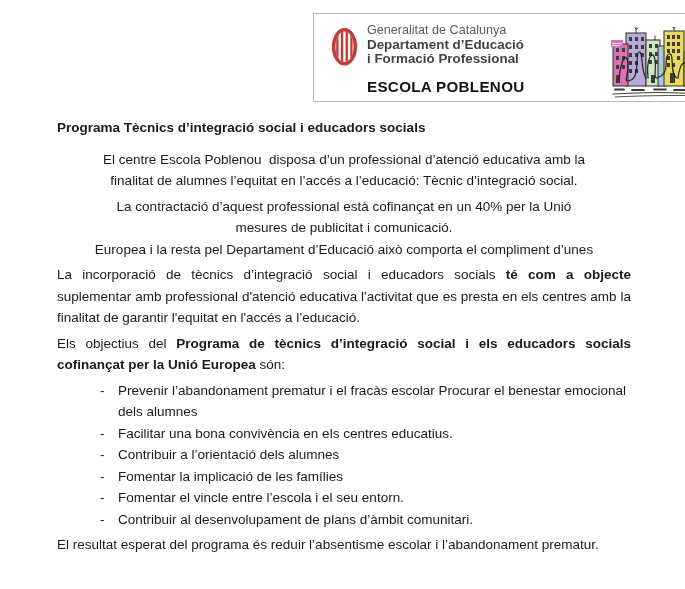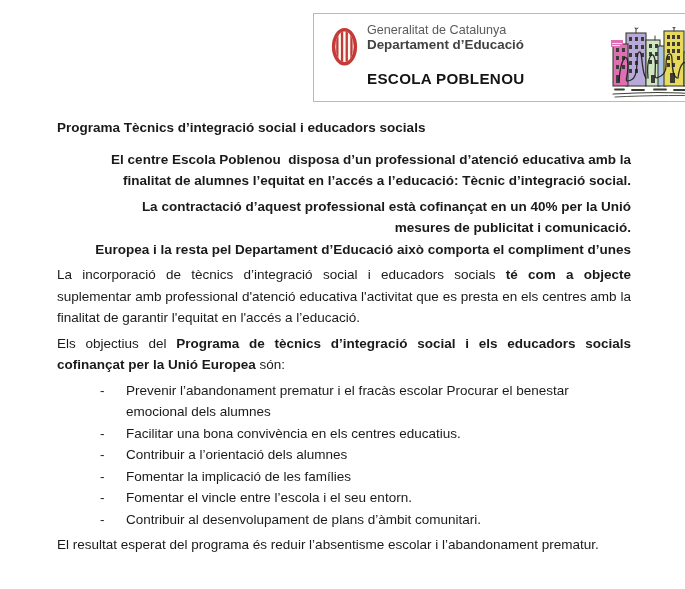--- a/index.html
+++ b/index.html
@@ -18,37 +18,37 @@
     width:432px;height:89px;
     border:1px solid var(--box-border,#b9b9b9);
     background:#fff;
     display:flex;align-items:flex-start;
     box-sizing:border-box;
   }
   .senyera{margin:13px 0 0 17px;flex:none;}
   .org-text{margin:10px 0 0 9px;flex:none;width:178px;}
   .org-line1{font-size:12.6px;line-height:13.5px;color:var(--logo-text-gray,#5a5b5d);}
   .org-line2,.org-line3{font-size:13.4px;line-height:14px;font-weight:bold;color:var(--logo-text-dark,#414244);}
-  .org-school{font-size:15.2px;line-height:17px;font-weight:bold;letter-spacing:.3px;color:#141414;margin-top:18px;}
+  .org-school{font-size:15.2px;line-height:17px;font-weight:bold;letter-spacing:.3px;color:#141414;margin-top:12px;}
   .illustration{margin:13px 5px 0 auto;flex:none;}
 
   
   .doc{
     position:absolute;left:57px;top:113px;width:574px;
     font-size:13.5px;line-height:21.5px;
   }
   .doc-title{font-weight:bold;margin:4px 0 10px 0;}
   .para{margin:0 0 4px 0;}
   .para.justify{text-align:justify;}
-  .para.left{text-align:right;font-weight:bold;}
+  .para.left{text-align:center;}
   .pline{white-space:pre-wrap;}
   .bullet-list{margin:0 0 4px 0;}
   .bullet-item{display:flex;}
   .bullet-item .marker{flex:none;width:18px;padding-left:43px;}
-  .bullet-item .btext{flex:1;margin-left:8px;}
+  .bullet-item .btext{flex:1;}
 </style>
 </head>
 <body>
 
 <div class="page">
 
   <div class="logo-box">
 
     <svg class="senyera" width="27" height="40" viewBox="0 0 27 40" aria-hidden="true">
       <defs>
@@ -62,20 +62,21 @@
         <rect x="5.2" y="0" width="2.3" height="40" style="fill:var(--senyera-red)"></rect>
         <rect x="9.9" y="0" width="2.3" height="40" style="fill:var(--senyera-red)"></rect>
         <rect x="14.6" y="0" width="2.3" height="40" style="fill:var(--senyera-red)"></rect>
         <rect x="19.3" y="0" width="2.3" height="40" style="fill:var(--senyera-red)"></rect>
       </g>
     </svg>
 
     <div class="org-text">
       <div class="org-line1">Generalitat de Catalunya</div>
       <div class="org-line2">Departament d’Educació</div>
+      <div class="org-line3">i Formació Professional</div>
       <div class="org-school">ESCOLA POBLENOU</div>
     </div>
 
     <svg class="illustration" width="128" height="72" viewBox="0 0 128 72" aria-hidden="true">
       <g stroke-linecap="round">
 
         <g style="stroke:var(--ink)" stroke-width="1.1">
           <rect x="15" y="6" width="20" height="53" style="fill:var(--b-lavender)"></rect>
           <rect x="2" y="17" width="15" height="42" style="fill:var(--b-pink)"></rect>
           <rect x="35" y="13" width="14" height="46" style="fill:var(--b-mint)"></rect>

